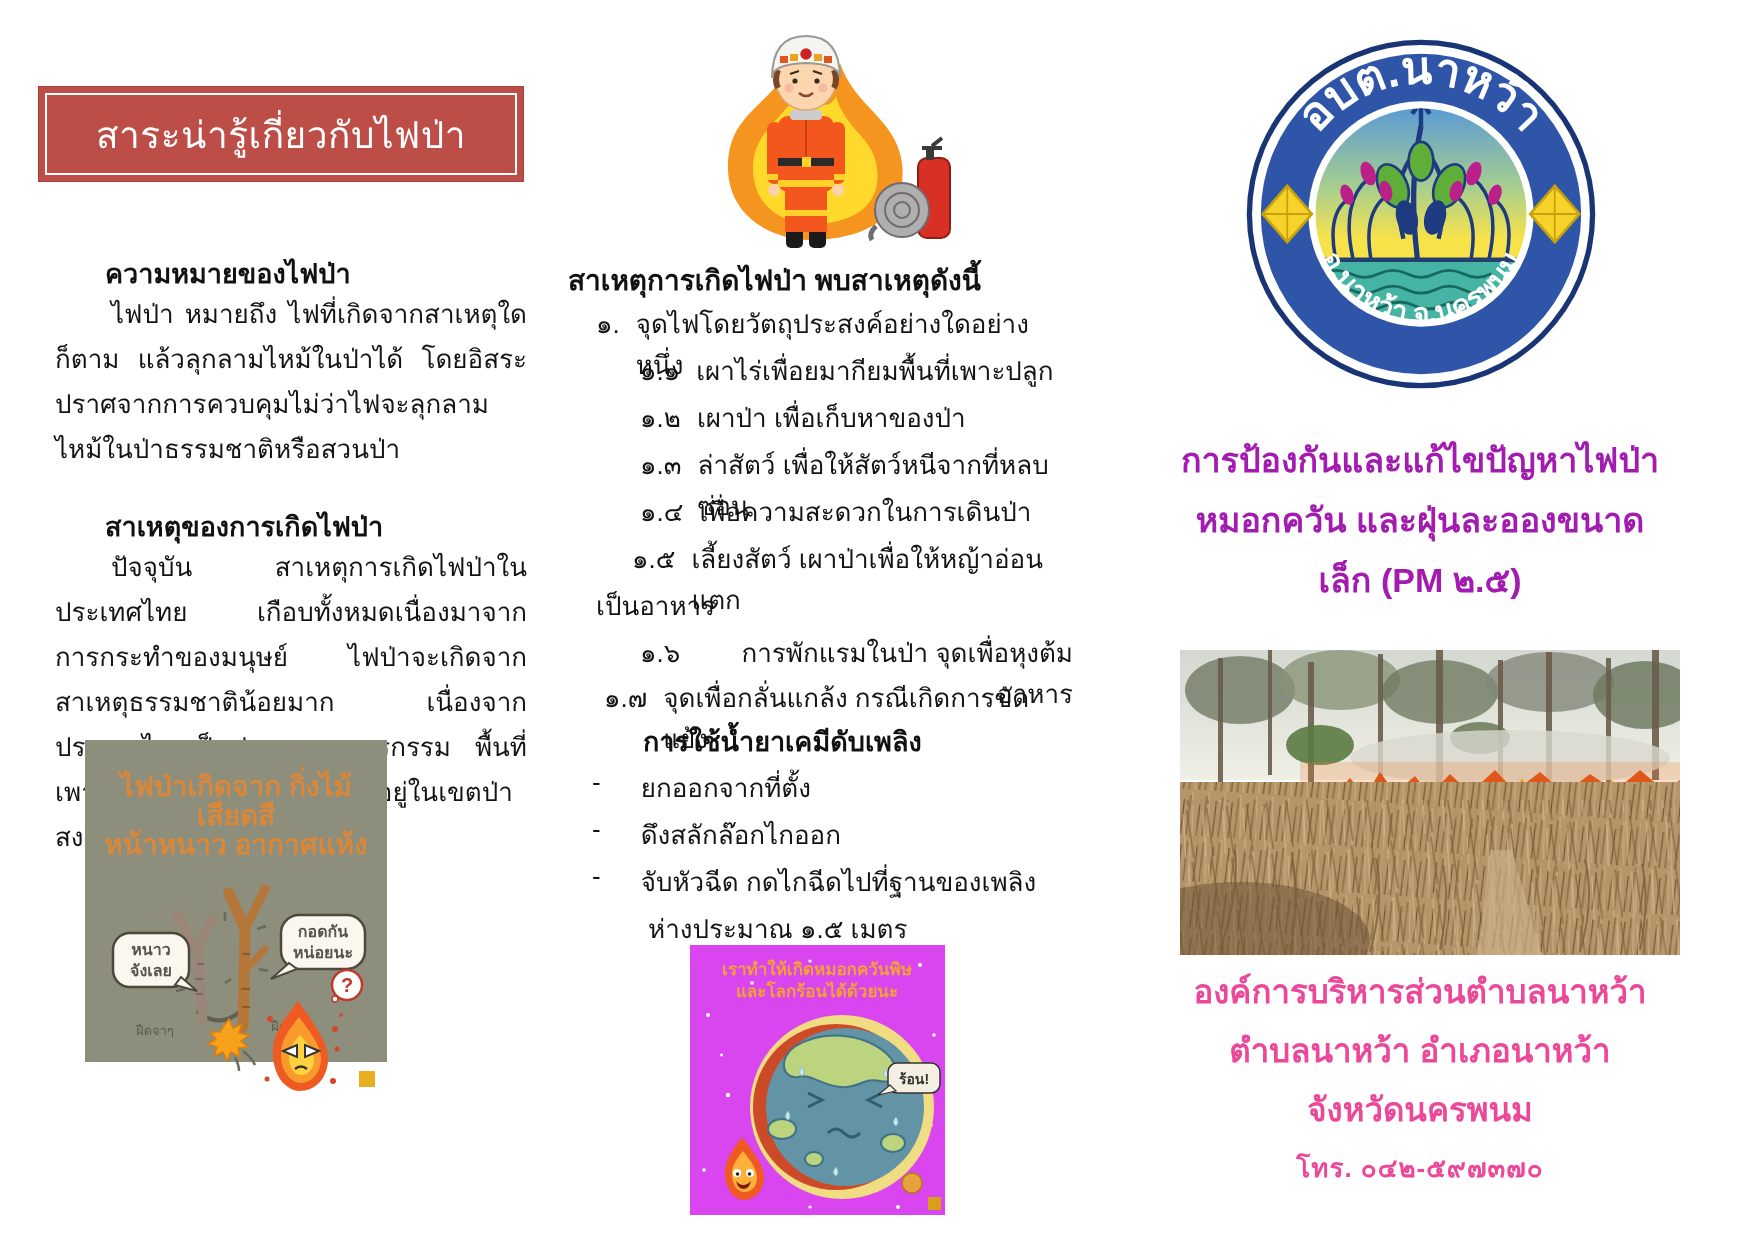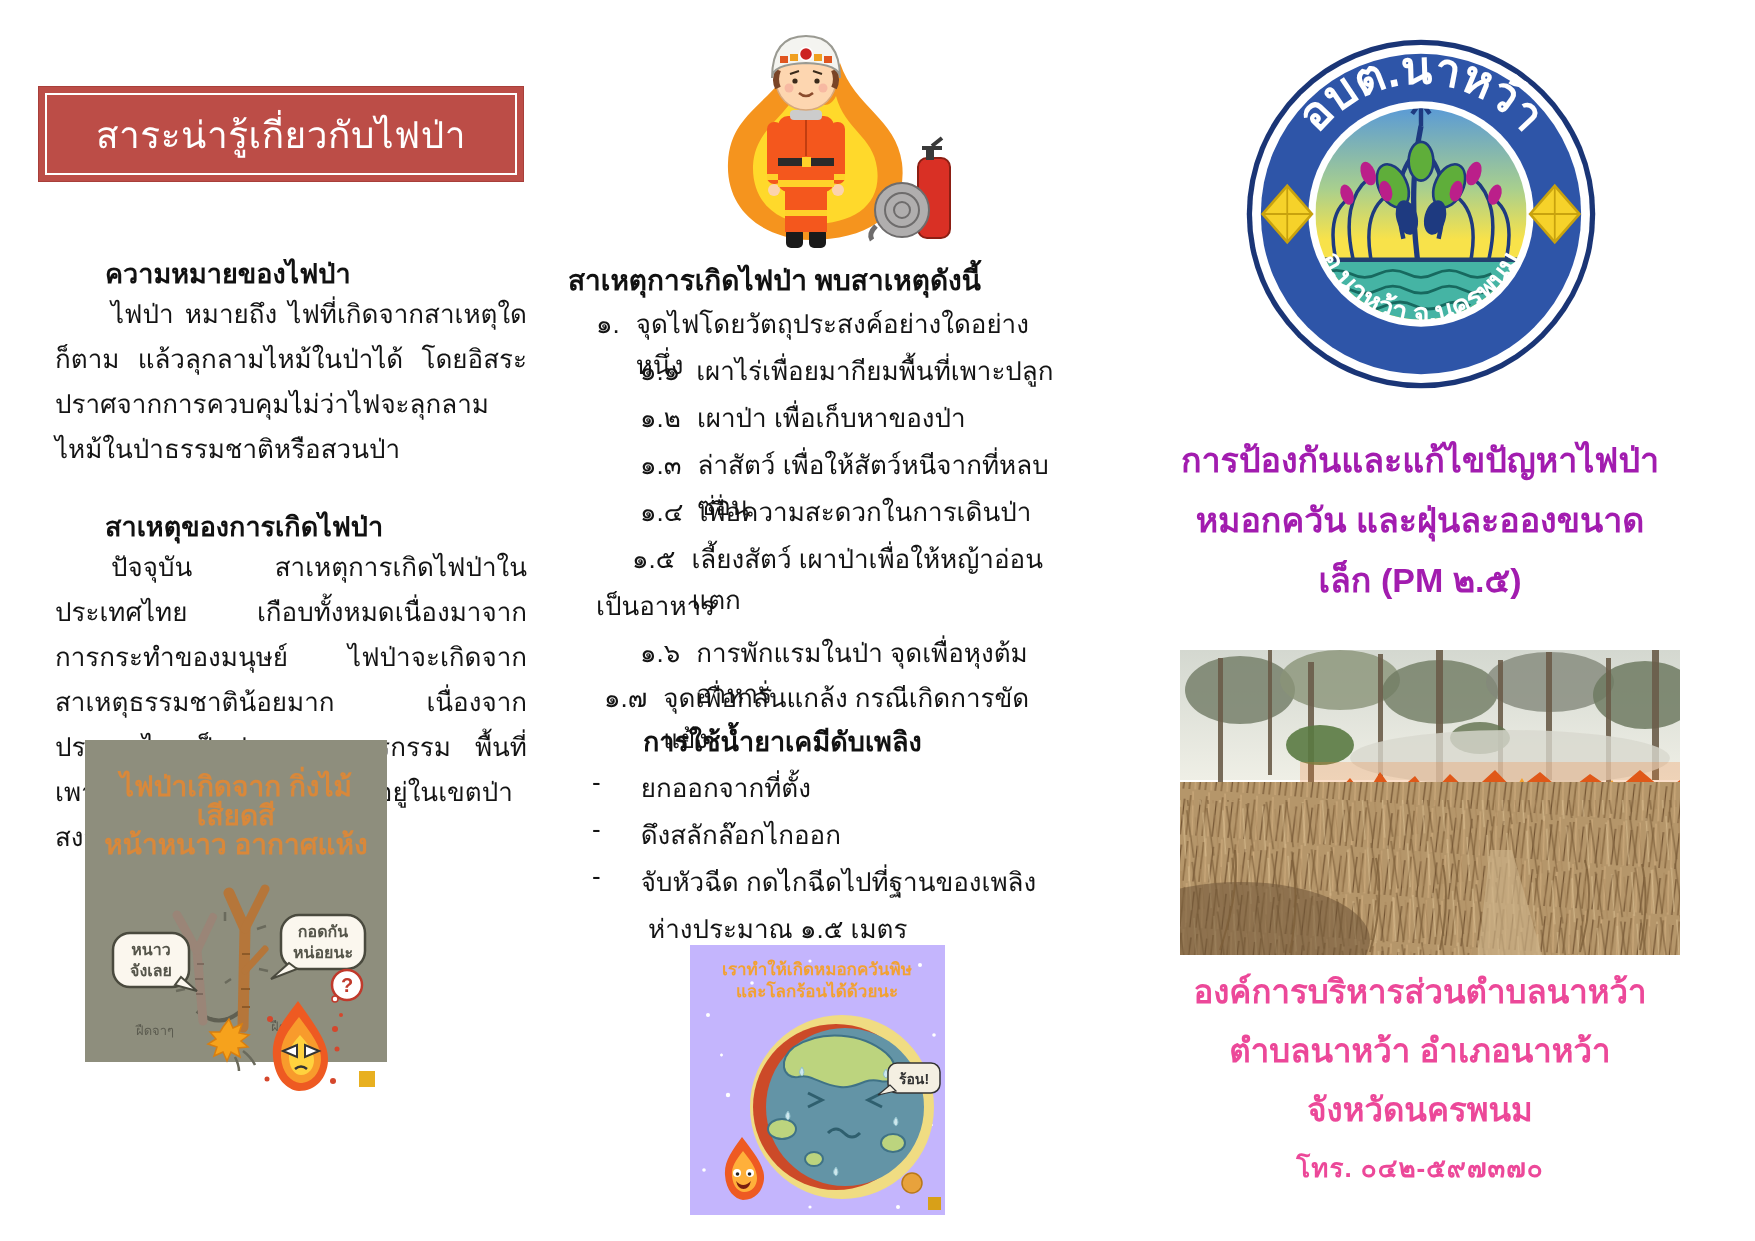--- a/index.html
+++ b/index.html
@@ -18,21 +18,21 @@
 
   .left-card { left:85px; top:740px; width:302px; height:322px; background:#8e8e7d; }
   .left-card-title { text-align:center; padding-top:32px; font-weight:bold; font-size:28px; line-height:29px; color:#d9883a; }
 
   
   .mid-heading { left:568px; top:258px; font-weight:bold; font-size:28px; color:#111; }
   .li-row { position:absolute; left:568px; width:505px; font-size:26px; color:#141414; display:flex; }
   .li-num { flex:0 0 auto; padding-right:16px; }
   .chem-heading { font-weight:bold; font-size:27px; color:#111; }
 
-  .earth-card { left:690px; top:945px; width:255px; height:270px; background:#c4b5fd; }
+  .earth-card { left:690px; top:945px; width:255px; height:270px; background:#d946ef; }
 
   
   .r-title { left:1130px; top:430px; width:580px; text-align:center; font-weight:bold; font-size:34px; line-height:60px; color:#a21caf; }
   .r-org { left:1130px; top:962px; width:580px; text-align:center; font-weight:bold; font-size:33px; line-height:59px; color:#ec4899; }
   .r-phone { font-size:26px; letter-spacing:1px; }
   svg text { font-family:"Liberation Sans","DejaVu Sans",sans-serif; }
 </style>
 </head>
 <body>
 
@@ -196,21 +196,21 @@
     <span class="li-num">๑.๔</span>
     <span>เพื่อความสะดวกในการเดินป่า</span>
   </div>
   <div class="li-row" style="top:538px; padding-left:64px;">
     <span class="li-num">๑.๕</span>
     <span>เลี้ยงสัตว์ เผาป่าเพื่อให้หญ้าอ่อนแตก</span>
   </div>
   <div class="li-row" style="top:585px; padding-left:28px;">
     <span>เป็นอาหาร</span>
   </div>
-  <div class="li-row" style="top:632px; padding-left:72px;">
+  <div class="li-row" style="top:632px; padding-left:72px;text-align:right;">
     <span class="li-num">๑.๖</span>
     <span>การพักแรมในป่า จุดเพื่อหุงต้มอาหาร</span>
   </div>
   <div class="li-row" style="top:677px; padding-left:36px;">
     <span class="li-num">๑.๗</span>
     <span>จุดเพื่อกลั่นแกล้ง กรณีเกิดการขัดแย้ง</span>
   </div>
 
   <div class="li-row chem-heading" style="top:720px; padding-left:75px;">
     <span>การใช้น้ำยาเคมีดับเพลิง</span>

